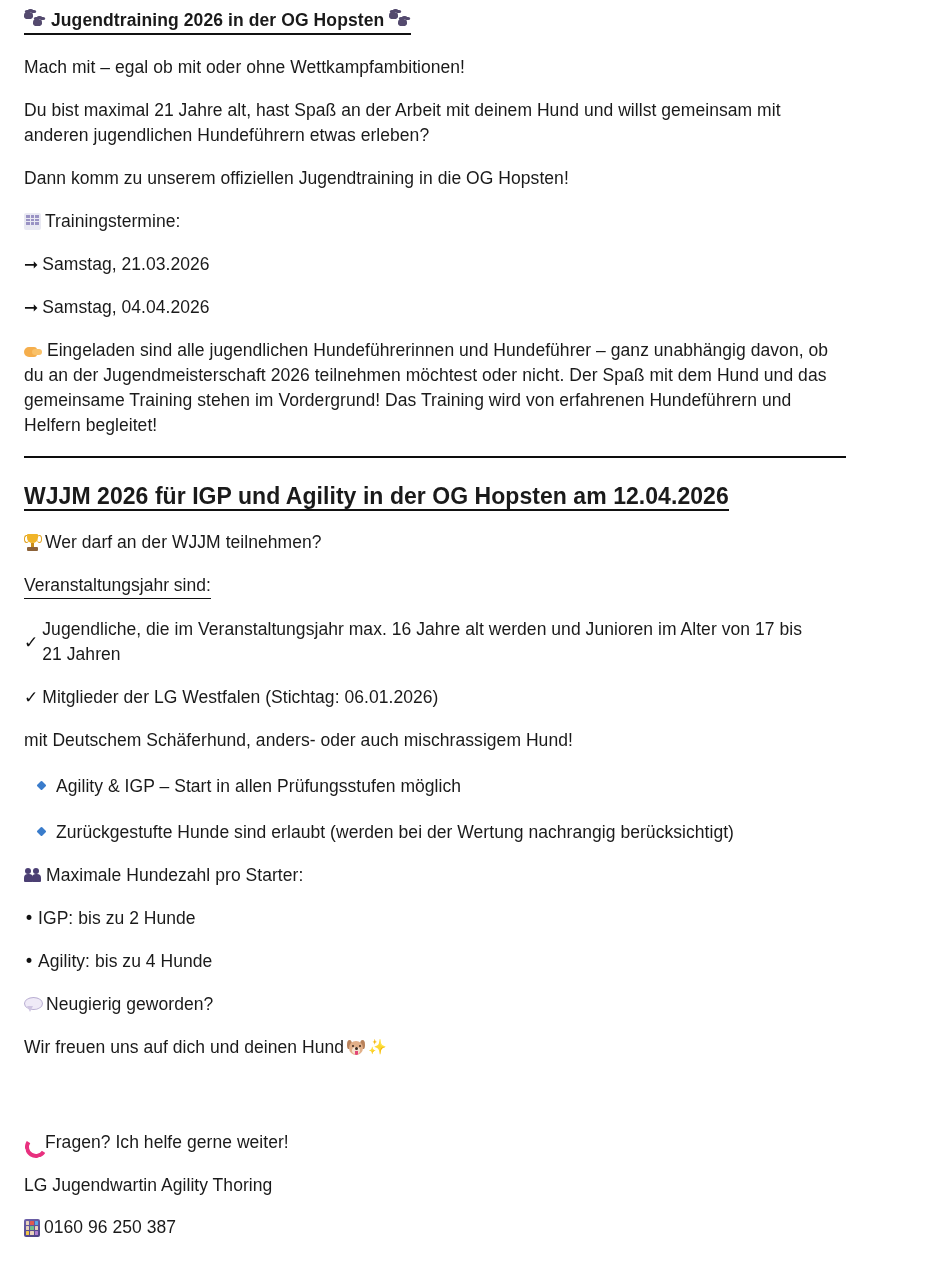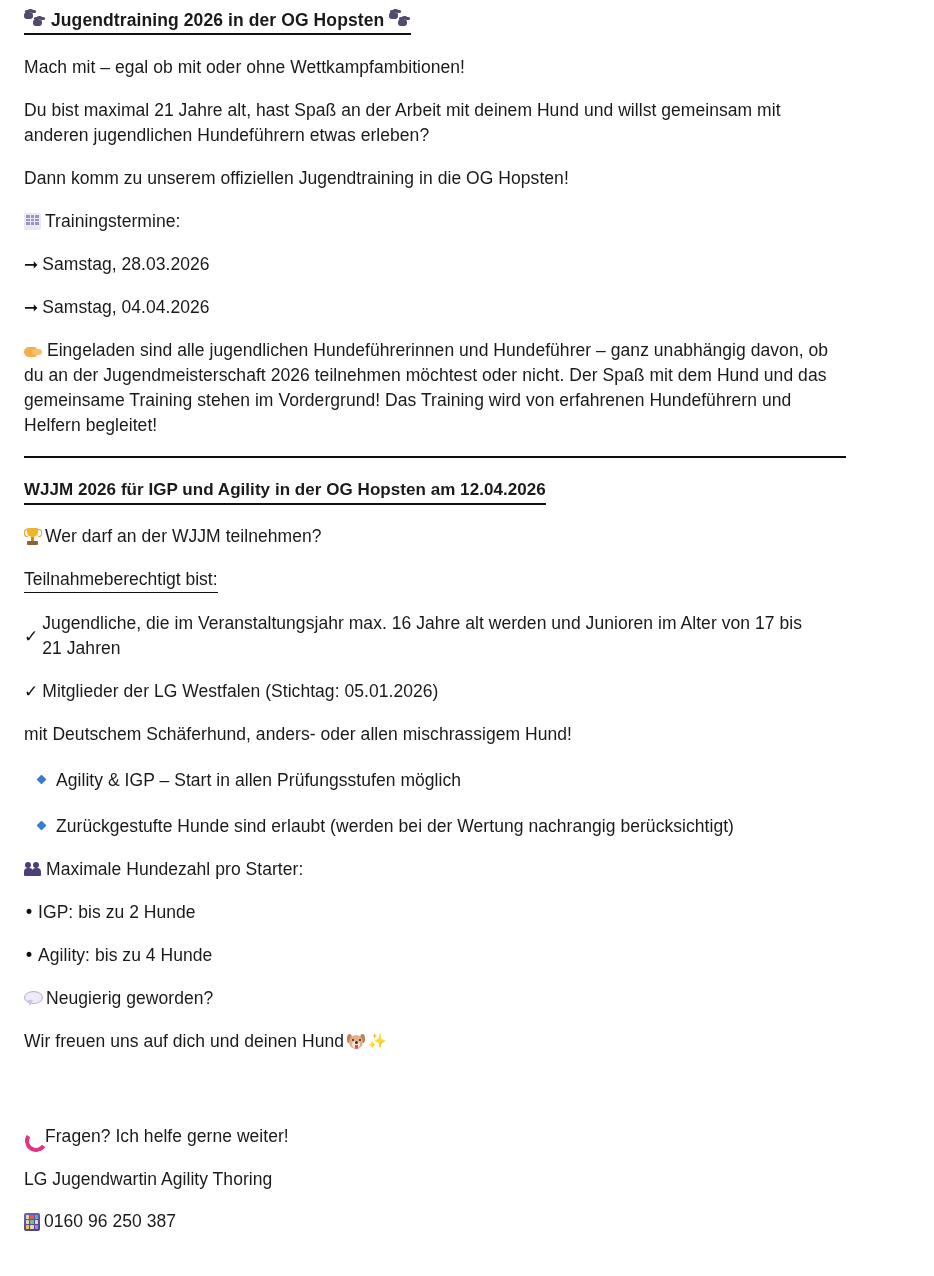--- a/index.html
+++ b/index.html
@@ -37,24 +37,24 @@
     font-size: 17.5px;
     font-weight: bold;
     line-height: 24px;
     margin: 0 0 20px 0;
     display: inline-block;
     border-bottom: 2px solid #111;
     padding-bottom: 1px;
     letter-spacing: 0.1px;
   }
   .section-title {
-    font-size: 17px;
+    font-size: 23px;
     font-weight: bold;
     line-height: 24px;
-    margin: 0 0 19px 0;
+    margin: 6px 0 19px 0;
     display: inline-block;
     border-bottom: 2px solid #111;
     padding-bottom: 1px;
     letter-spacing: 0.05px;
   }
   .sub-underline {
     font-size: 17.5px;
     line-height: 25px;
     margin: 0 0 18px 0;
     display: inline-block;
@@ -231,21 +231,21 @@
           <i></i>
           <i></i>
           <i></i>
         </span>
     </span>
     <span class="txt">Trainingstermine:</span>
   </p>
 
   <p class="para line">
     <span class="ico-arrow">➞</span>
-    <span class="txt">Samstag, 28.03.2026</span>
+    <span class="txt">Samstag, 21.03.2026</span>
   </p>
 
   <p class="para line">
     <span class="ico-arrow">➞</span>
     <span class="txt">Samstag, 04.04.2026</span>
   </p>
 
   <p class="para">
     <span class="ico ico-hand">
       <span class="palm"></span><span class="finger"></span>
@@ -264,34 +264,34 @@
       <span class="handleL"></span>
         <span class="handleR"></span>
       <span class="cup"></span>
         <span class="stem"></span>
         <span class="base"></span>
     </span>
     <span class="txt">Wer darf an der WJJM teilnehmen?</span>
   </p>
 
   <div>
-    <p class="sub-underline">Teilnahmeberechtigt bist:</p>
+    <p class="sub-underline">Veranstaltungsjahr sind:</p>
   </div>
 
   <p class="para line narrow">
     <span class="ico-check">✓</span>
     <span class="txt">Jugendliche, die im Veranstaltungsjahr max. 16 Jahre alt werden und Junioren im Alter von 17 bis 21 Jahren</span>
   </p>
 
   <p class="para line">
     <span class="ico-check">✓</span>
-    <span class="txt">Mitglieder der LG Westfalen (Stichtag: 05.01.2026)</span>
-  </p>
-
-  <p class="para">mit Deutschem Schäferhund, anders- oder allen mischrassigem Hund!</p>
+    <span class="txt">Mitglieder der LG Westfalen (Stichtag: 06.01.2026)</span>
+  </p>
+
+  <p class="para">mit Deutschem Schäferhund, anders- oder auch mischrassigem Hund!</p>
 
   <p class="para line indent-bullet">
     <span class="ico ico-diamond"></span>
     <span class="txt">Agility &amp; IGP – Start in allen Prüfungsstufen möglich</span>
   </p>
 
   <p class="para line indent-bullet">
     <span class="ico ico-diamond"></span>
     <span class="txt">Zurückgestufte Hunde sind erlaubt (werden bei der Wertung nachrangig berücksichtigt)</span>
   </p>

